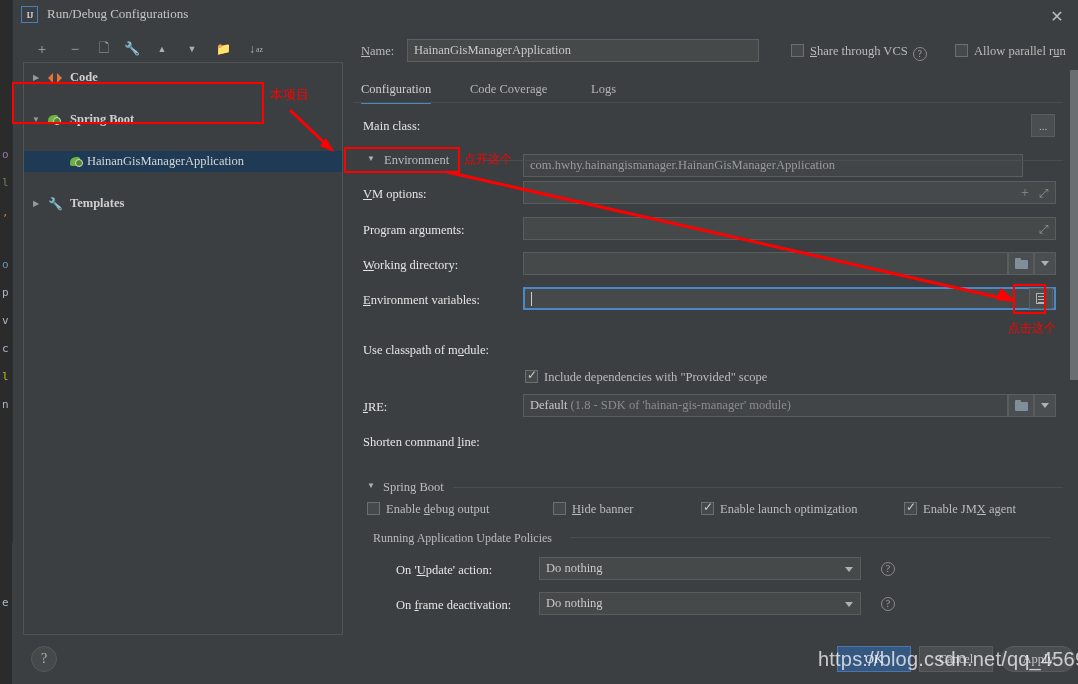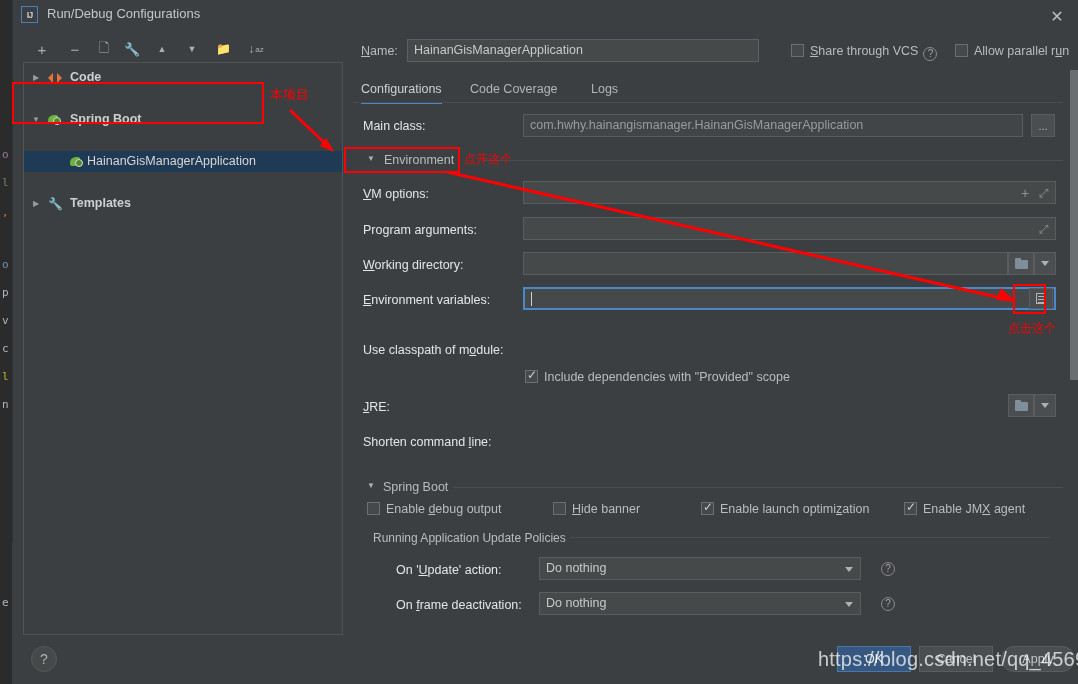--- a/index.html
+++ b/index.html
@@ -24,20 +24,21 @@
   .bg-sliver .ln {
     position: absolute; left: 2px; font-size: 11px;
     font-family: "DejaVu Sans Mono", monospace;
   }
 
   
   .dialog {
     position: absolute; left: 12px; top: 0; width: 1066px; height: 543px;
     background: #3c3f41;
     border-left: 1px solid #2e3133;
+    font-family: Liberation Serif, serif;
   }
 
   
   .titlebar {
     position: absolute; left: 0; top: 0; width: 1066px; height: 30px;
   }
   .title-icon {
     position: absolute; left: 8px; top: 6px; width: 17px; height: 17px;
     background: #3c3f41; border: 1px solid #4a7ebb;
     display: flex; align-items: center; justify-content: center;
@@ -140,21 +141,21 @@
   }
 
   
   .flabel { position: absolute; font-size: 12.5px; color: #e5e5e5; }
   .finput {
     position: absolute; height: 23px; background: #45494a;
     border: 1px solid #5a5d5e; color: #c9c9c9;
     font-size: 12.5px; padding: 0 6px; line-height: 21px; white-space: nowrap;
     overflow: hidden;
   }
-  .finput.readonly { background: #414547; color: #9a9a9a; }
+  .finput.readonly { background: #414547; color: #9a9a9a; margin-top: 40px; }
   .fbtn {
     position: absolute; height: 23px; width: 24px; background: #4a4e50;
     border: 1px solid #5a5d5e; color: #b4b4b4; font-size: 11px;
     display: flex; align-items: center; justify-content: center; cursor: pointer;
   }
   .inline-ico {
     position: absolute; color: #8d9192; font-size: 12px; cursor: pointer;
   }
   .caret {
     width: 0; height: 0; border-left: 4px solid transparent;
@@ -324,21 +325,21 @@
     <div class="name-input">HainanGisManagerApplication</div>
 
     <div class="cb-row" style="left:778px;">
       <span class="checkbox"></span><span><span class="ul">S</span>hare through VCS</span><span class="helpq">?</span>
     </div>
     <div class="cb-row" style="left:942px;">
       <span class="checkbox"></span><span>Allow parallel r<span class="ul">u</span>n</span>
     </div>
 
     <div class="tabs">
-      <div class="tab active" style="left:0px;">Configurations</div>
+      <div class="tab active" style="left:0px;">Configuration</div>
       <div class="tab" style="left:109px;">Code Coverage</div>
       <div class="tab" style="left:230px;">Logs</div>
     </div>
     <div class="tab-sep"></div>
 
     <div class="flabel" style="left:350px; top:119px;">Main class:</div>
     <div class="finput readonly" style="left:510px; top:114px; width:500px;">com.hwhy.hainangismanager.HainanGisManagerApplication</div>
     <div class="fbtn" style="left:1018px; top:114px;">...</div>
 
     <div class="sect-head" style="left:371px; top:153px;">
@@ -374,20 +375,24 @@
       </span>
     </div>
 
     <div class="flabel" style="left:350px; top:343px;">Use classpath of m<span class="ul">o</span>dule:</div>
 
     <div style="position:absolute; left:512px; top:370px; font-size:12.5px;">
       <span class="checkbox checked"></span><span>Include dependencies with "Provided" scope</span>
     </div>
 
     <div class="flabel" style="left:350px; top:400px;"><span class="ul">J</span>RE:</div>
+    <div class="combo readonly" style="left:510px; top:394px; width:485px; background:#414547;">
+      <span>Default</span>
+      <span class="gray">(1.8 - SDK of 'hainan-gis-manager' module)</span>
+    </div>
     <div class="fbtn" style="left:995px; top:394px; width:26px;">
       <span class="folder-ico"></span>
     </div>
     <div class="fbtn" style="left:1021px; top:394px; width:22px;">
       <span class="caret"></span>
     </div>
 
     <div class="flabel" style="left:350px; top:435px;">Shorten command <span class="ul">l</span>ine:</div>
 
     <div class="sect-head" style="left:370px; top:480px;">

